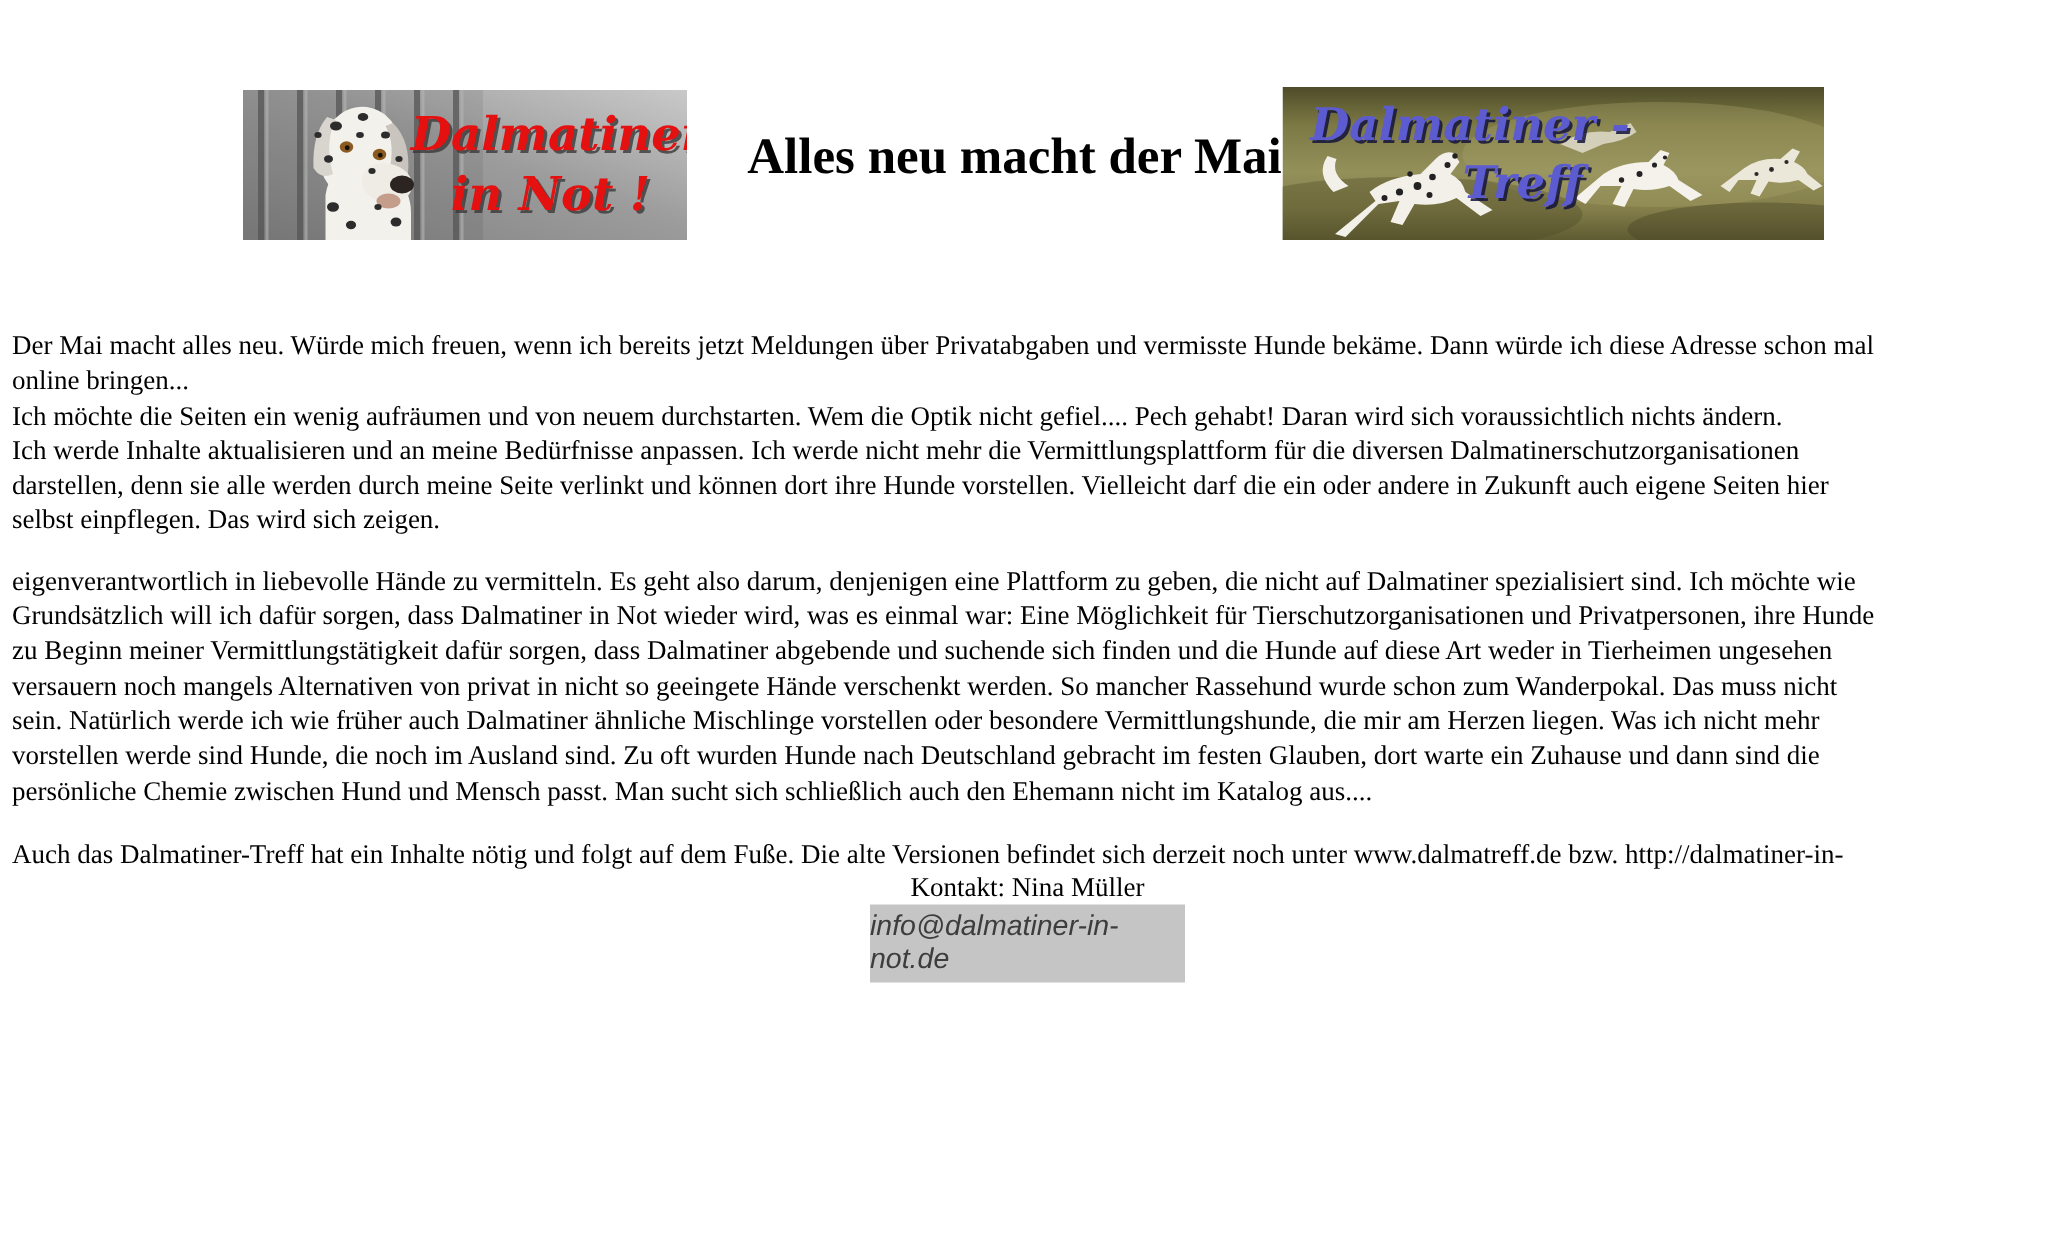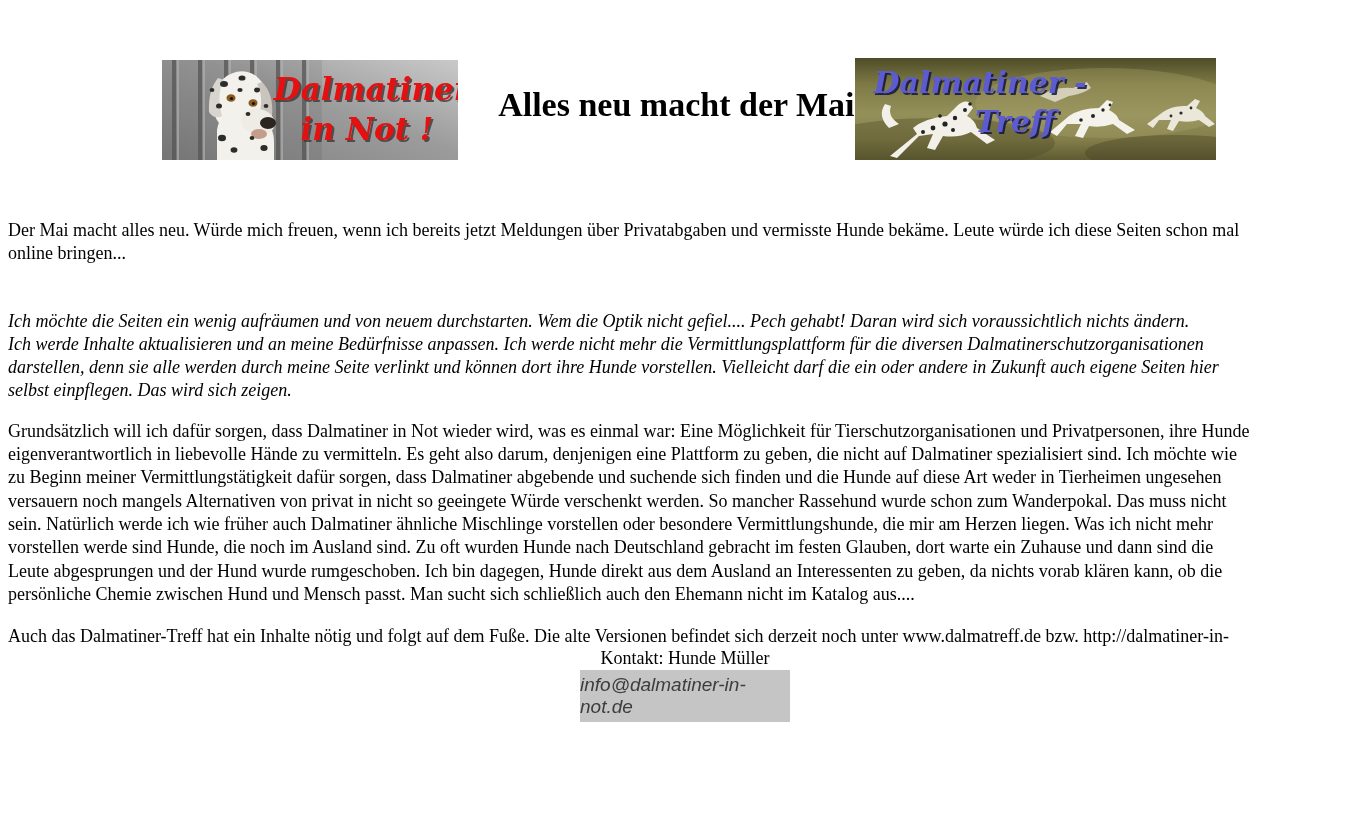--- a/index.html
+++ b/index.html
@@ -19,21 +19,21 @@
   }
   .banner-script{
     font-family:"DejaVu Serif","Liberation Serif",serif;
     font-style:italic;font-weight:bold;
   }
   
   .content{margin:0 8px;width:1354px;}
   .para{font-size:18px;line-height:23.3px;}
   .para .line{white-space:nowrap;overflow:visible;}
   .p1{margin-top:59px;}
-  .p2{margin-top:44px;font-style:italic;}
+  .p2{}
   .p3{margin-top:17px;}
   .p4{margin-top:19px;}
   
   .contact-line{
     margin-top:0;text-align:center;font-size:18px;line-height:21px;
   }
   .email-wrap{display:flex;justify-content:center;margin-top:1px;}
   .email-box{
     width:210px;height:52px;background:#c5c5c5;
     display:flex;align-items:center;justify-content:center;
@@ -175,45 +175,44 @@
       <text x="125" y="35" fill="#5c5cd0">Dalmatiner -</text>
       <text x="162" y="76" fill="#14143c" opacity="0.85">Treff</text>
       <text x="160" y="74" fill="#5c5cd0">Treff</text>
     </g>
   </svg>
 </div>
 
 <div class="content">
 
   <div class="para p1">
-    <div class="line">Der Mai macht alles neu. Würde mich freuen, wenn ich bereits jetzt Meldungen über Privatabgaben und vermisste Hunde bekäme. Leute würde ich diese Seiten schon mal</div>
+    <div class="line">Der Mai macht alles neu. Würde mich freuen, wenn ich bereits jetzt Meldungen über Privatabgaben und vermisste Hunde bekäme. Dann würde ich diese Adresse schon mal</div>
     <div class="line">online bringen...</div>
   </div>
 
   <div class="para p2">
     <div class="line">Ich möchte die Seiten ein wenig aufräumen und von neuem durchstarten. Wem die Optik nicht gefiel.... Pech gehabt! Daran wird sich voraussichtlich nichts ändern.</div>
     <div class="line">Ich werde Inhalte aktualisieren und an meine Bedürfnisse anpassen. Ich werde nicht mehr die Vermittlungsplattform für die diversen Dalmatinerschutzorganisationen</div>
     <div class="line">darstellen, denn sie alle werden durch meine Seite verlinkt und können dort ihre Hunde vorstellen. Vielleicht darf die ein oder andere in Zukunft auch eigene Seiten hier</div>
     <div class="line">selbst einpflegen. Das wird sich zeigen.</div>
   </div>
 
   <div class="para p3">
+    <div class="line">eigenverantwortlich in liebevolle Hände zu vermitteln. Es geht also darum, denjenigen eine Plattform zu geben, die nicht auf Dalmatiner spezialisiert sind. Ich möchte wie</div>
     <div class="line">Grundsätzlich will ich dafür sorgen, dass Dalmatiner in Not wieder wird, was es einmal war: Eine Möglichkeit für Tierschutzorganisationen und Privatpersonen, ihre Hunde</div>
-    <div class="line">eigenverantwortlich in liebevolle Hände zu vermitteln. Es geht also darum, denjenigen eine Plattform zu geben, die nicht auf Dalmatiner spezialisiert sind. Ich möchte wie</div>
     <div class="line">zu Beginn meiner Vermittlungstätigkeit dafür sorgen, dass Dalmatiner abgebende und suchende sich finden und die Hunde auf diese Art weder in Tierheimen ungesehen</div>
-    <div class="line">versauern noch mangels Alternativen von privat in nicht so geeingete Würde verschenkt werden. So mancher Rassehund wurde schon zum Wanderpokal. Das muss nicht</div>
+    <div class="line">versauern noch mangels Alternativen von privat in nicht so geeingete Hände verschenkt werden. So mancher Rassehund wurde schon zum Wanderpokal. Das muss nicht</div>
     <div class="line">sein. Natürlich werde ich wie früher auch Dalmatiner ähnliche Mischlinge vorstellen oder besondere Vermittlungshunde, die mir am Herzen liegen. Was ich nicht mehr</div>
     <div class="line">vorstellen werde sind Hunde, die noch im Ausland sind. Zu oft wurden Hunde nach Deutschland gebracht im festen Glauben, dort warte ein Zuhause und dann sind die</div>
-    <div class="line">Leute abgesprungen und der Hund wurde rumgeschoben. Ich bin dagegen, Hunde direkt aus dem Ausland an Interessenten zu geben, da nichts vorab klären kann, ob die</div>
     <div class="line">persönliche Chemie zwischen Hund und Mensch passt. Man sucht sich schließlich auch den Ehemann nicht im Katalog aus....</div>
   </div>
 
   <div class="para p4">
     <div class="line">Auch das Dalmatiner-Treff hat ein Inhalte nötig und folgt auf dem Fuße. Die alte Versionen befindet sich derzeit noch unter www.dalmatreff.de bzw. http://dalmatiner-in-</div>
   </div>
 
-  <div class="contact-line">Kontakt: Hunde Müller</div>
+  <div class="contact-line">Kontakt: Nina Müller</div>
 
   <div class="email-wrap">
     <div class="email-box">info@dalmatiner-in-not.de</div>
   </div>
 
 </div>
 
 </body></html>

